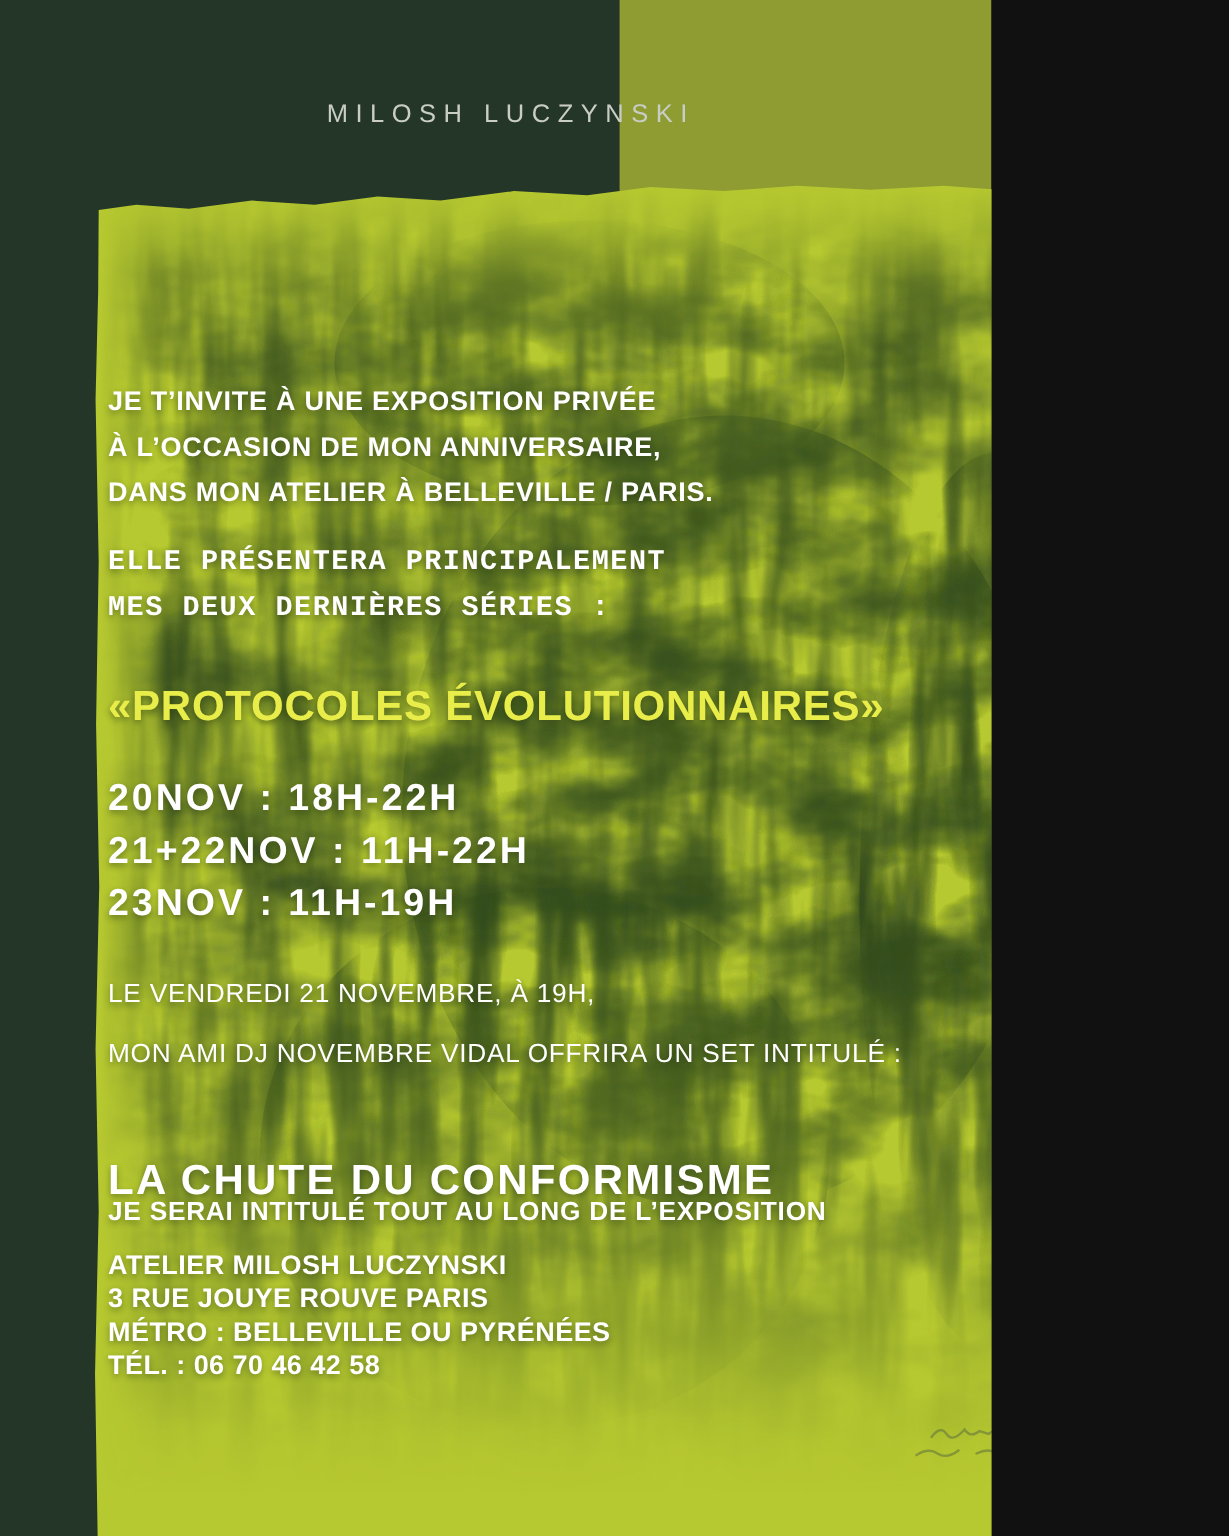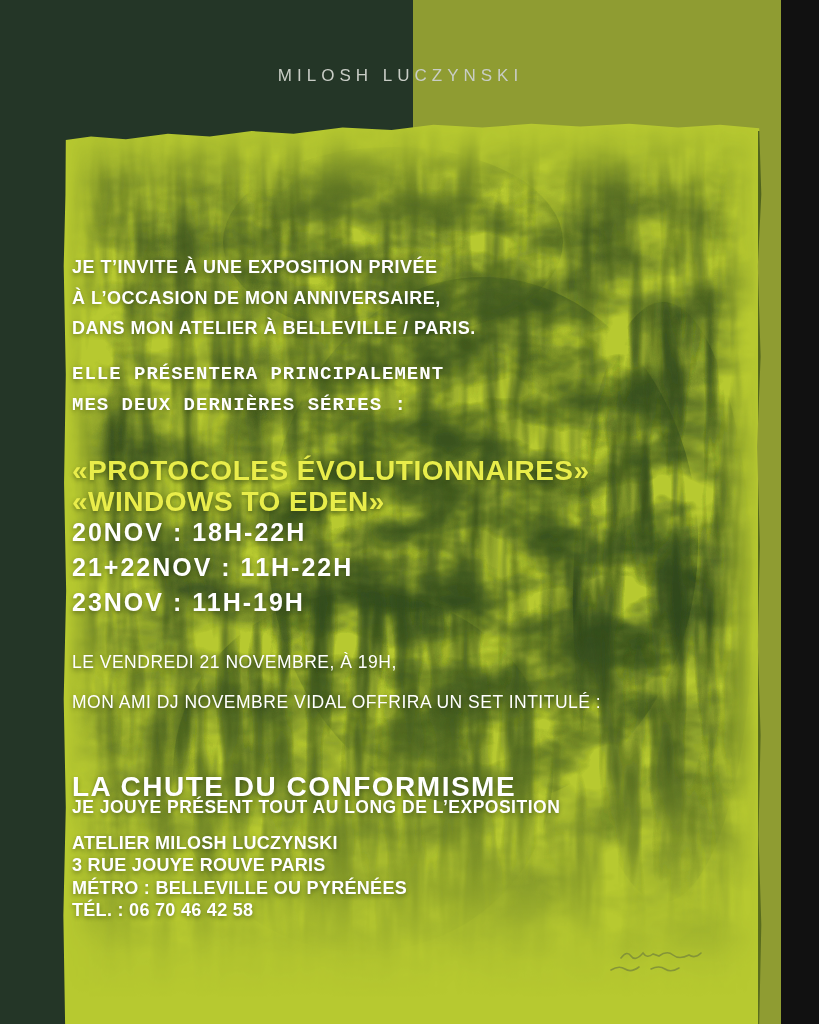--- a/index.html
+++ b/index.html
@@ -1,17 +1,17 @@
 <!DOCTYPE html>
 <html><head>
 <meta charset="utf-8">
 <style>
   html,body{margin:0;padding:0;background:#111;}
   .canvas{
-    position:relative;width:781px;height:1024px;overflow:hidden;
+    position:relative;width:661px;height:1024px;overflow:hidden;
     font-family:"Liberation Sans",sans-serif;
     -webkit-font-smoothing:antialiased;
   }
   .bg-left{position:absolute;left:0;top:0;width:413px;height:100%;background:#243627;}
   .bg-right{position:absolute;left:413px;top:0;right:0;height:100%;background:#8f9c32;}
 
   
   .artist{
     position:absolute;top:66px;left:20px;right:0;text-align:center;
     font-size:17px;font-weight:400;letter-spacing:5px;color:#c9cdc6;
@@ -126,37 +126,36 @@
     <div>DANS MON ATELIER À BELLEVILLE / PARIS.</div>
   </div>
 
   <div class="txt series-intro">
     <div>ELLE PRÉSENTERA PRINCIPALEMENT</div>
     <div>MES DEUX DERNIÈRES SÉRIES :</div>
   </div>
 
   <div class="txt series">
     <div>«PROTOCOLES ÉVOLUTIONNAIRES»</div>
-    <div>«WINDOWS TO EDEN»</div>
   </div>
 
   <div class="txt schedule">
     <div>20NOV : 18H-22H</div>
     <div>21+22NOV : 11H-22H</div>
     <div>23NOV : 11H-19H</div>
   </div>
 
   <div class="txt dj">
     <div>LE VENDREDI 21 NOVEMBRE, À 19H,</div>
     <div>MON AMI DJ NOVEMBRE VIDAL OFFRIRA UN SET INTITULÉ :</div>
   </div>
 
   <div class="txt dj-title">LA CHUTE DU CONFORMISME</div>
 
-  <div class="txt presence">JE JOUYE PRÉSENT TOUT AU LONG DE L’EXPOSITION</div>
+  <div class="txt presence">JE SERAI INTITULÉ TOUT AU LONG DE L’EXPOSITION</div>
 
   <div class="txt contact">
     <div>ATELIER MILOSH LUCZYNSKI</div>
     <div>3 RUE JOUYE ROUVE PARIS</div>
     <div>MÉTRO : BELLEVILLE OU PYRÉNÉES</div>
     <div>TÉL. : 06 70 46 42 58</div>
   </div>
 
 </div>
 

